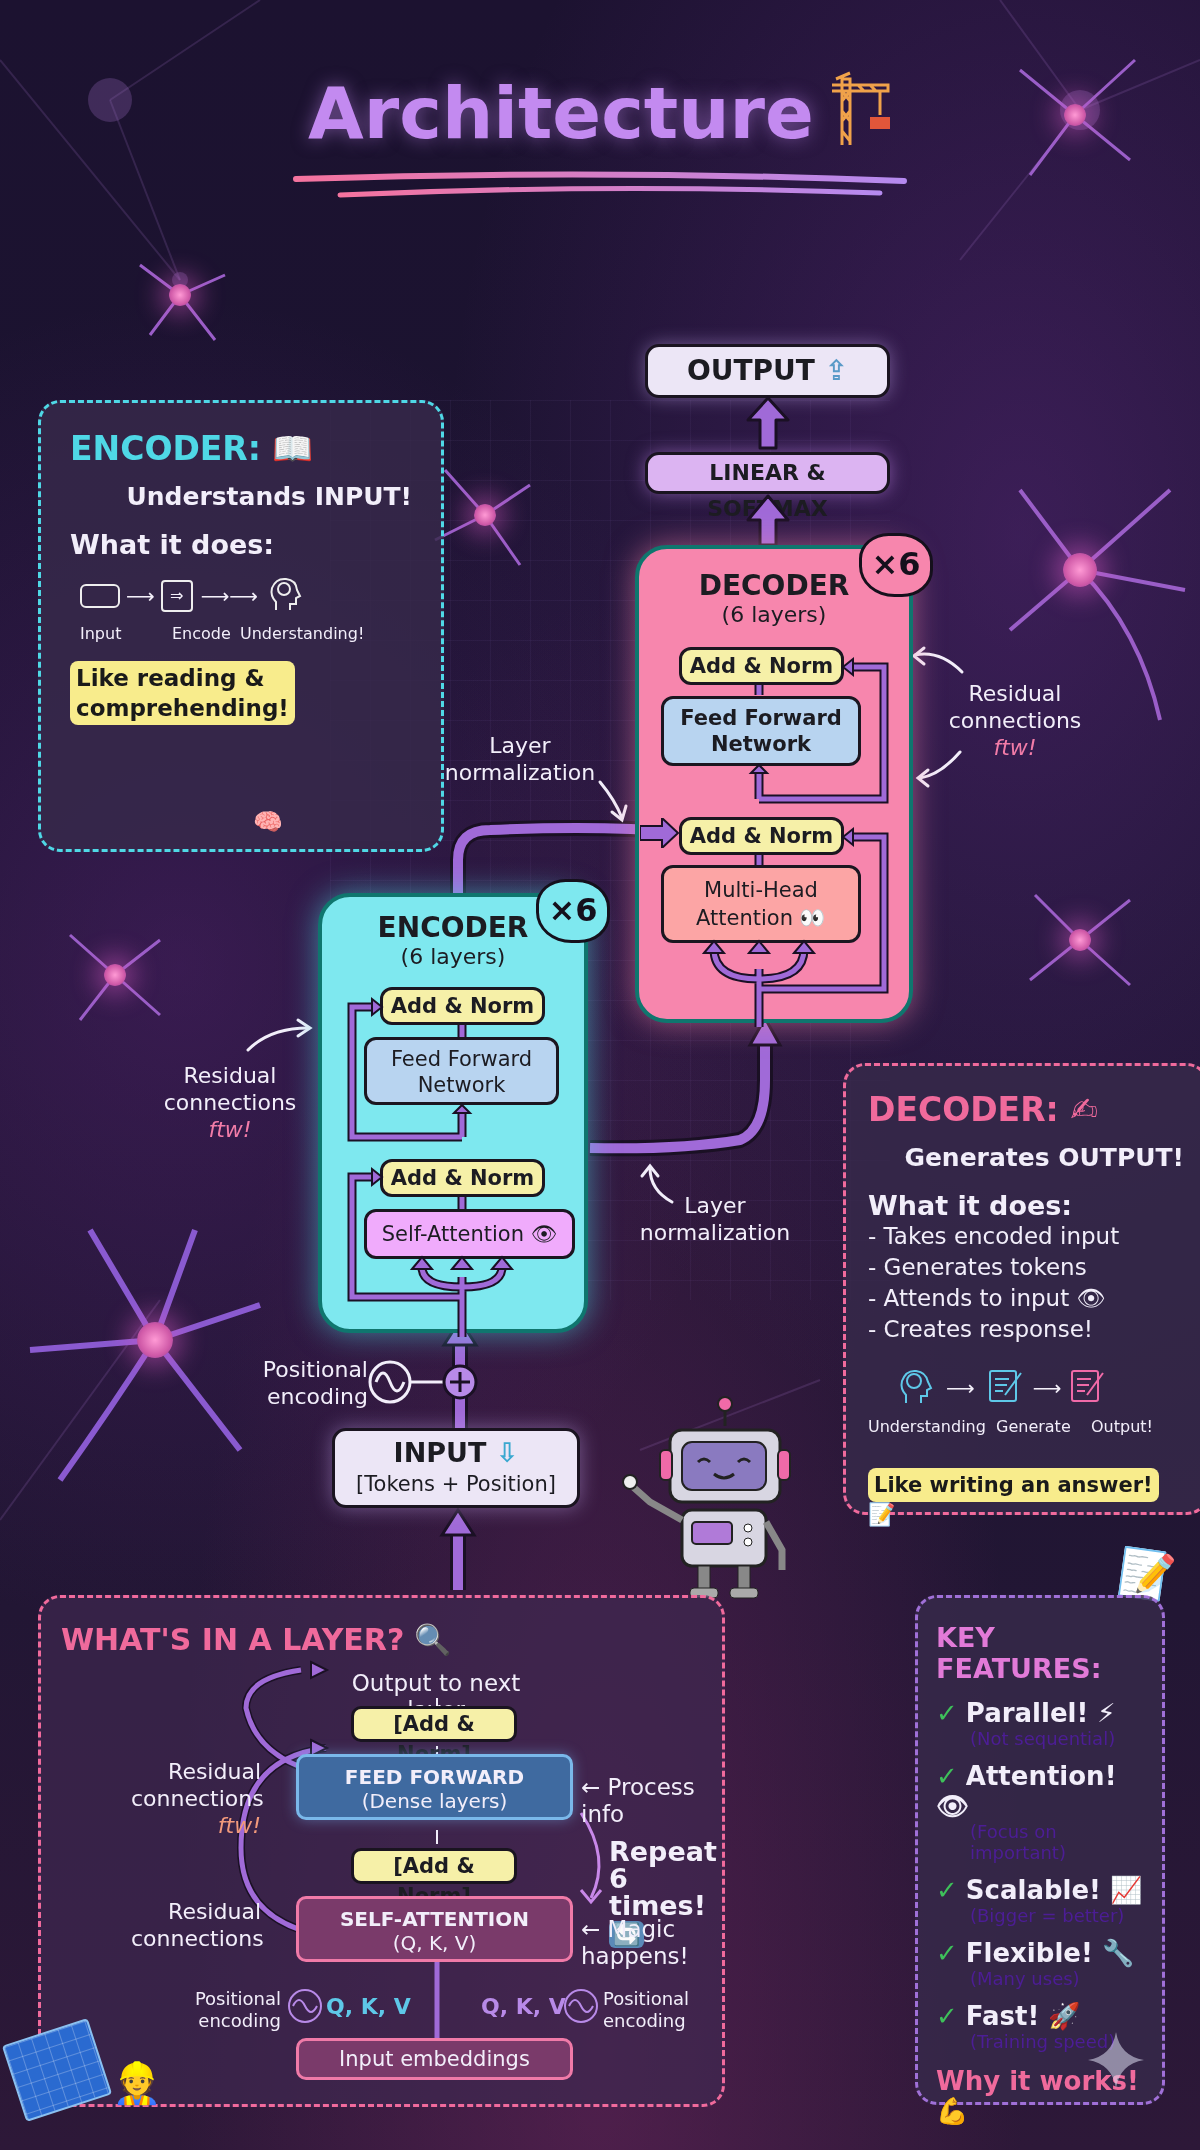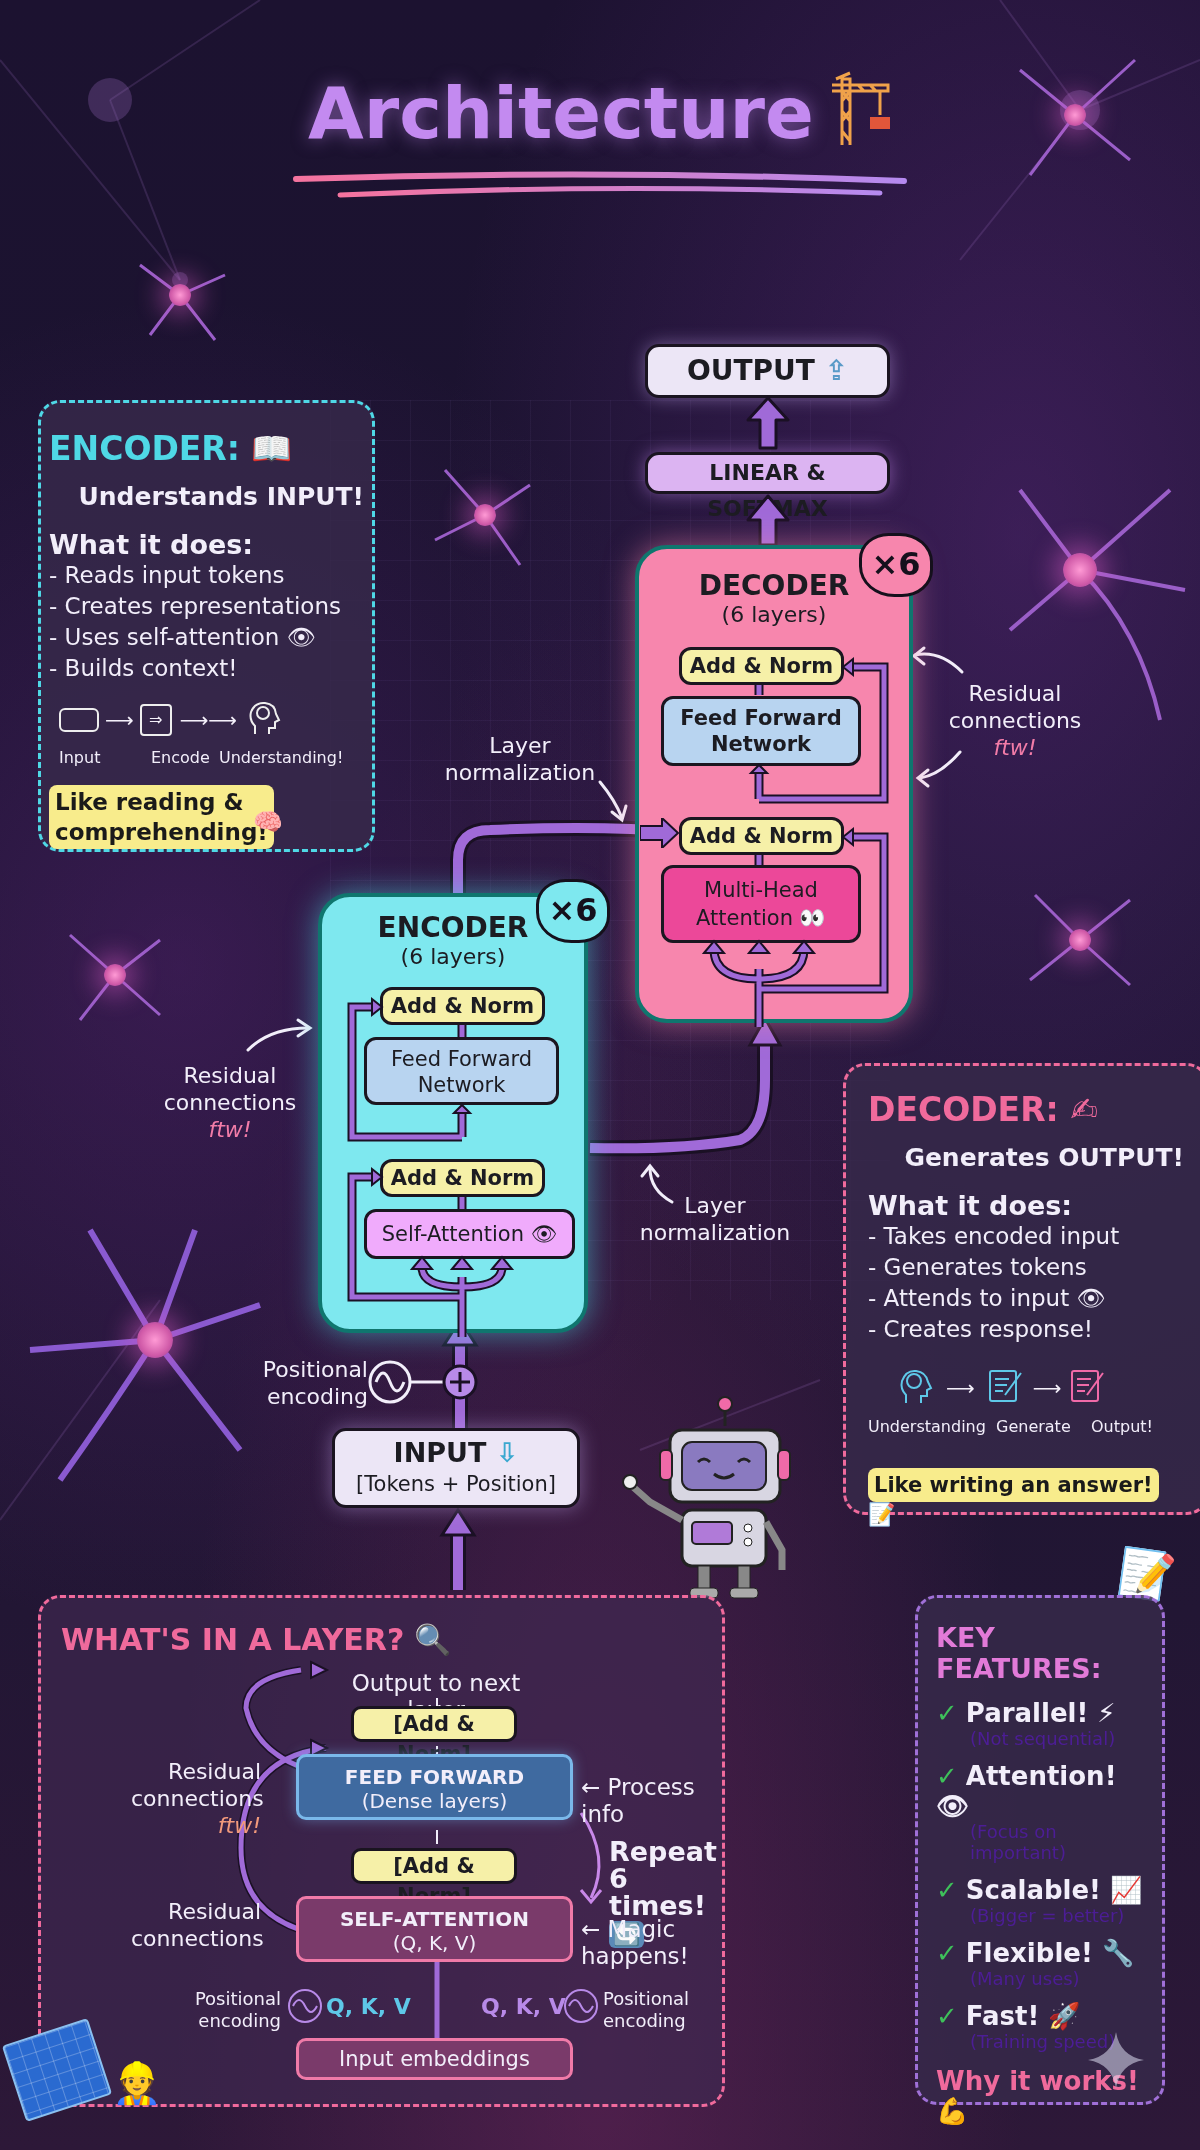--- a/index.html
+++ b/index.html
@@ -185,33 +185,27 @@
         <linearGradient id="ug" x1="0" x2="1">
           <stop offset="0" stop-color="#f5739e"></stop>
           <stop offset="1" stop-color="#b58af0"></stop>
         </linearGradient>
       </defs>
     <path d="M6 10 Q310 0 614 12" stroke="url(#ug)" stroke-width="6" fill="none" stroke-linecap="round"></path>
     <path d="M50 26 Q320 14 590 24" stroke="url(#ug)" stroke-width="5" fill="none" stroke-linecap="round"></path>
   </svg>
 </div>
 
-<div class="card" style="left:38px;top:400px;width:337px;height:452px;border-color:#4fd8e6;padding:26px 8px">
+<div class="card" style="left:38px;top:400px;width:406px;height:452px;border-color:#4fd8e6;padding:26px 29px">
   <h2 style="color:#4fd8e6">
     <span>ENCODER:</span>
     <span>📖</span>
   </h2>
   <div class="sub">Understands INPUT!</div>
   <div class="what">What it does:</div>
-  <ul>
-    <li>- Reads input tokens</li>
-    <li>- Creates representations</li>
-    <li><span>- Uses self-attention</span> <span>👁</span></li>
-    <li>- Builds context!</li>
-  </ul>
   <div class="flow">
     <span style="display:inline-block;width:40px;height:24px;border:2px solid #eee;border-radius:6px;margin-left:10px"></span>
     <span style="margin:0 6px;font-size:20px">⟶</span>
     <span style="display:inline-block;width:32px;height:32px;border:2px solid #eee;border-radius:4px;text-align:center;line-height:28px;font-size:16px">⇒</span>
     <span style="margin:0 8px;font-size:20px">⟶⟶</span>
     <span>
       <svg width="36" height="36">
           <g stroke="#eee" stroke-width="2" fill="none">
             <path d="M10 34 L10 26 Q4 20 6 12 Q10 2 20 3 Q30 4 31 14 L34 20 L30 22 L30 28 L24 28 L24 34"></path>
             <circle cx="18" cy="13" r="6"></circle>
@@ -274,21 +268,21 @@
   <div style="position:absolute;left:0;top:20px;width:100%;text-align:center;color:#1c1c22">
     <div style="font-size:28px;font-weight:bold">DECODER</div>
     <div style="font-size:22px">(6 layers)</div>
   </div>
   <div class="innerbox" style="left:40px;top:98px;width:165px;height:38px;background:#f6f0a8;font-size:21px;line-height:32px">Add &amp; Norm</div>
   <div class="innerbox" style="left:22px;top:147px;width:200px;height:70px;background:#b8d4f0;font-size:21px;line-height:26px;padding-top:6px">
     <div>Feed Forward</div>
     <div>Network</div>
   </div>
   <div class="innerbox" style="left:40px;top:268px;width:165px;height:38px;background:#f6f0a8;font-size:21px;line-height:32px">Add &amp; Norm</div>
-  <div class="innerbox" style="left:22px;top:316px;width:200px;height:78px;background:#ec4899;font-size:21px;line-height:28px;padding-top:8px;font-weight:normal">
+  <div class="innerbox" style="left:22px;top:316px;width:200px;height:78px;background:#fca5a5;font-size:21px;line-height:28px;padding-top:8px;font-weight:normal">
     <div>Multi-Head</div>
     <div><span>Attention</span> <span>👀</span></div>
   </div>
   <svg style="position:absolute;left:0;top:0" width="278" height="478">
     <g stroke="#1a1024" stroke-width="9" fill="none">
         <path d="M120 478 L120 420 M120 430 Q75 430 75 400 M120 430 Q165 430 165 400 M120 440 L245 440 L245 288 L210 288 M120 250 L245 250 L245 118 L210 118 M120 250 L120 220 M120 136 L120 146 M120 306 L120 316"></path>
       </g>
     <g stroke="#a06ad8" stroke-width="5" fill="none">
         <path d="M120 478 L120 420 M120 430 Q75 430 75 400 M120 430 Q165 430 165 400 M120 440 L245 440 L245 288 L210 288 M120 250 L245 250 L245 118 L210 118 M120 250 L120 220 M120 136 L120 146 M120 306 L120 316"></path>
       </g>

